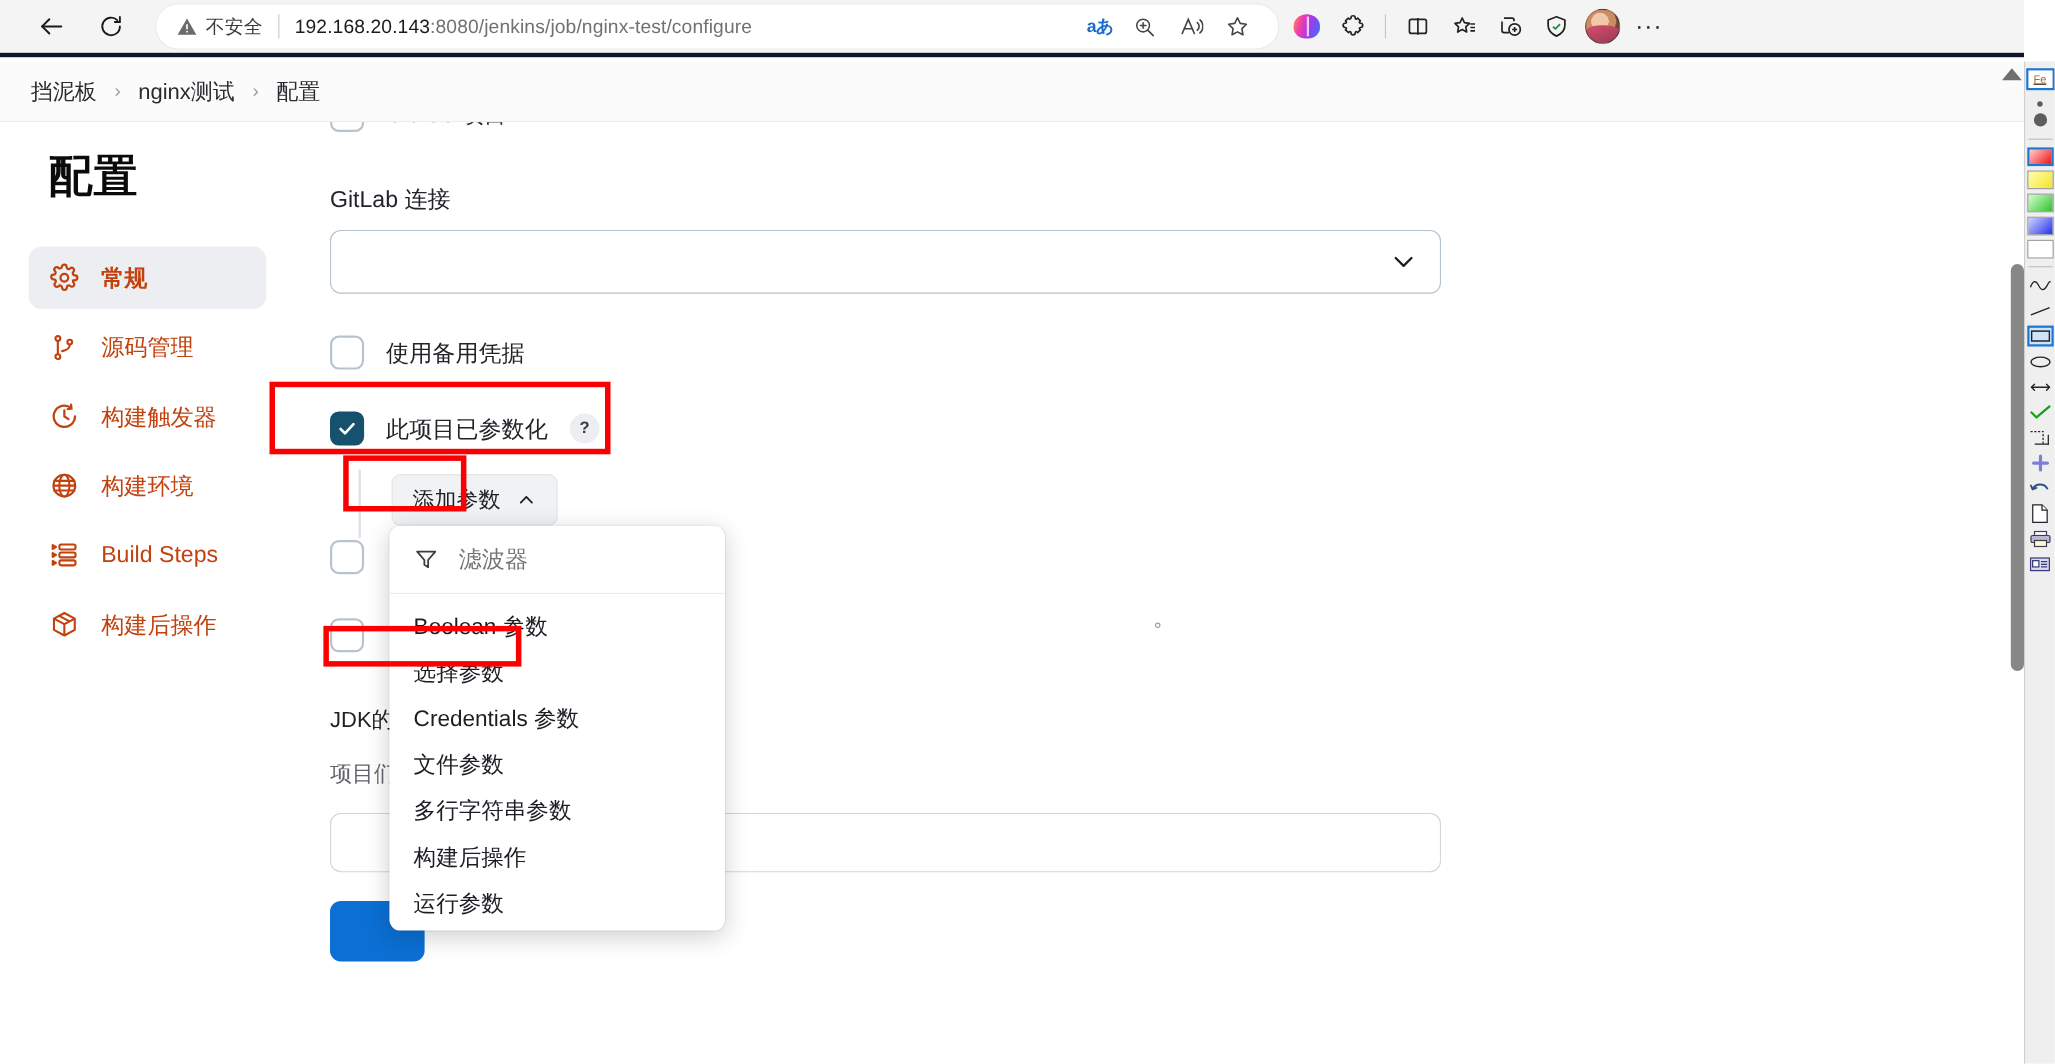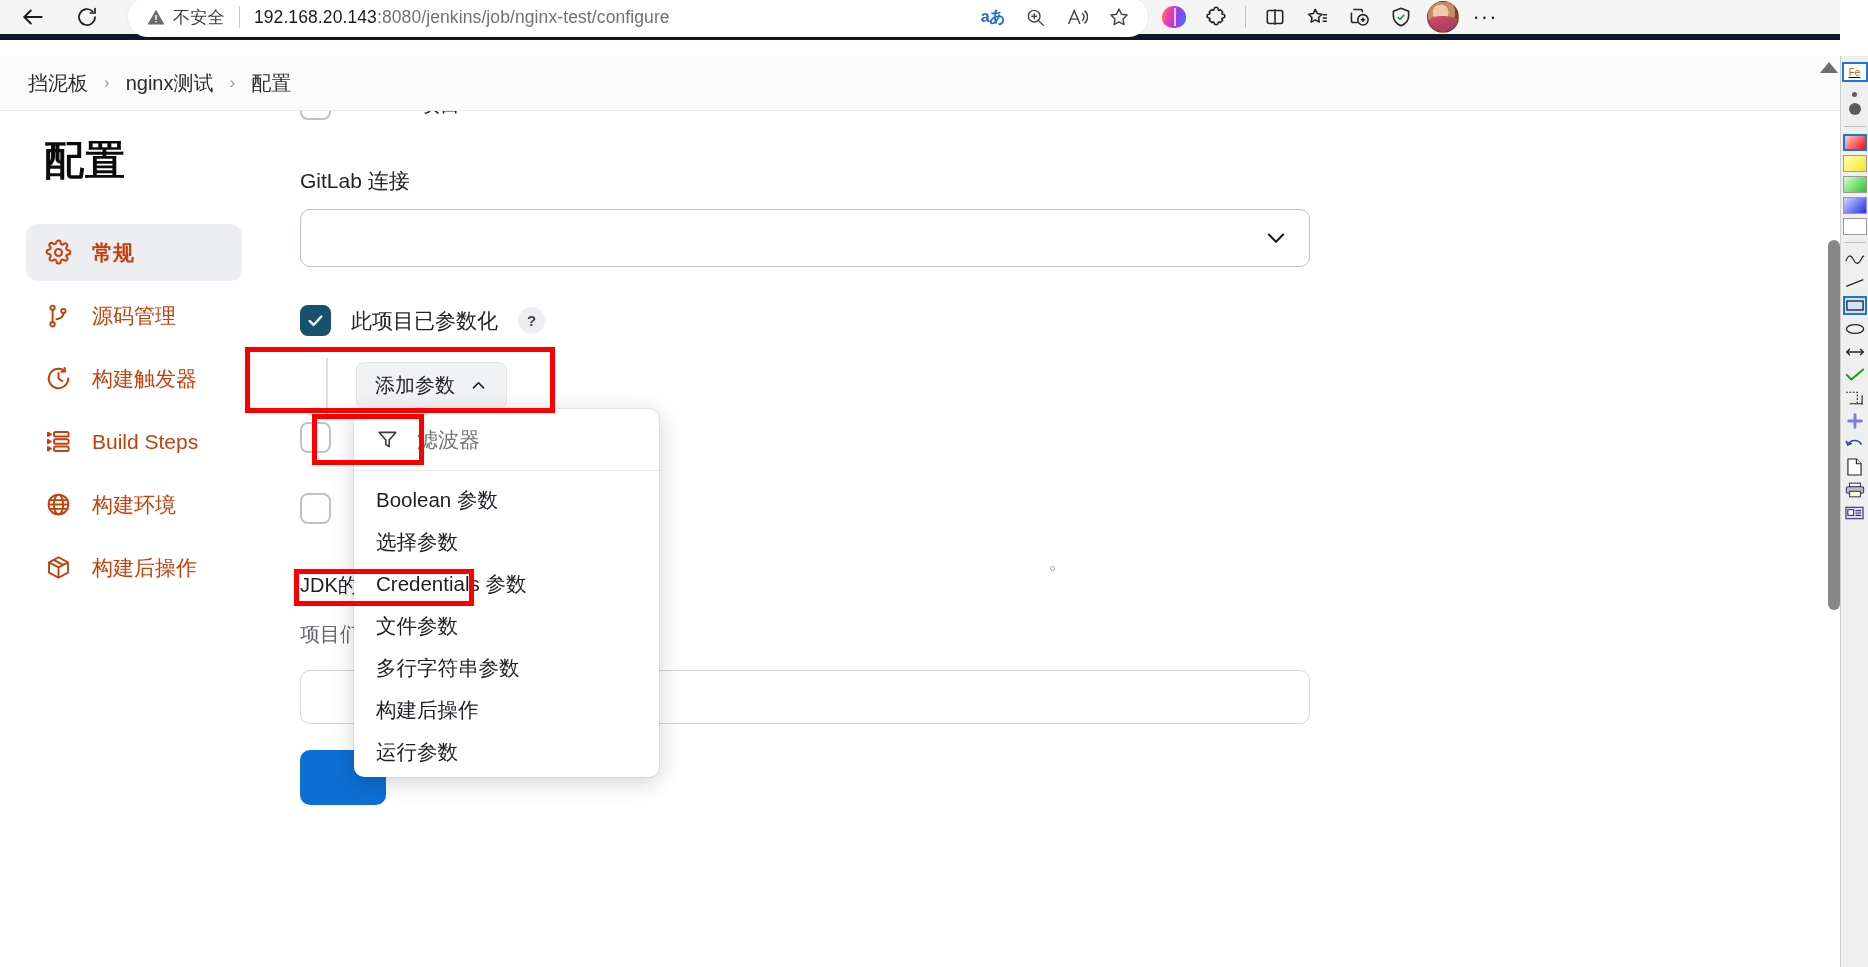--- a/index.html
+++ b/index.html
@@ -8,24 +8,25 @@
     overflow: hidden;
     background: #ffffff;
     font-family: "Liberation Sans", "DejaVu Sans", sans-serif;
     -webkit-font-smoothing: antialiased;
   }
   #root { position: relative; width: 1868px; height: 967px; background:#fff; }
 
   
   .browser-chrome {
     position: absolute; top: 0; left: 0;
-    width: 1840px; height: 40px;
+    width: 1840px; height: 52px;
     background: #f5f4f4;
     display: flex; align-items: center;
-    border-bottom: 6px solid #0f172a;
+    border-bottom: 4px solid #0f172a;
+    padding-left: 14px;
   }
   .nav-btn {
     width: 42px; height: 42px; margin-left: 12px;
     display: flex; align-items: center; justify-content: center;
     border-radius: 6px; cursor: pointer; color: #1b1b1b;
   }
   .nav-btn svg { display:block; }
 
   .omnibox {
     position: relative;
@@ -49,21 +50,21 @@
     flex: none;
   }
   .url-txt {
     font-size: 17.5px; color: #1b1b1b; white-space: nowrap; overflow: hidden;
     letter-spacing: 0.1px;
   }
   .url-txt .dim { color: #717171; }
   .omni-actions { margin-left: auto; display: flex; align-items: center; gap: 4px; }
   .omni-ico {
     width: 38px; height: 34px; border-radius: 6px;
-    display: flex; align-items: center; justify-content: center;
+    display: flex; align-items: center; justify-content: flex-start;
     cursor: pointer; color: #444;
   }
   .translate-glyph { color: #1a6ccc; font-size: 16px; font-weight: 600; letter-spacing: -0.5px; }
 
   .chrome-right { display: flex; align-items: center; gap: 2px; padding-right: 6px; margin-left: 6px; }
   .chrome-ico {
     width: 40px; height: 40px; border-radius: 6px;
     display: flex; align-items: center; justify-content: center;
     cursor: pointer; color: #232323;
   }
@@ -449,46 +450,46 @@
             <path d="M20.6 12a8.6 8.6 0 1 1-3.3-6.8"></path>
               <path d="M17.4 2.6l.4 3.1-3.1.4"></path>
             <path d="M12 7.2V12l3.3 2.2"></path>
           </svg>
         </span>
         <span class="s-lbl">构建触发器</span>
       </div>
 
       <div class="side-item">
         <span class="s-ico">
+          <svg width="27" height="27" viewBox="0 0 24 24" fill="none" stroke="currentColor" stroke-width="1.7">
+            <circle cx="12" cy="12" r="8.8"></circle>
+              <path d="M3.2 12h17.6"></path>
+              <path d="M3.2 8.1h17.6M3.2 15.9h17.6"></path>
+            <ellipse cx="12" cy="12" rx="4.1" ry="8.8"></ellipse>
+          </svg>
+        </span>
+        <span class="s-lbl">构建环境</span>
+      </div>
+
+      <div class="side-item">
+        <span class="s-ico">
           <svg width="27" height="27" viewBox="0 0 24 24" fill="none" stroke="currentColor" stroke-width="1.7" stroke-linejoin="round">
             <rect x="8" y="3.6" width="13" height="4" rx="1.4"></rect>
             <rect x="8" y="10" width="13" height="4" rx="1.4"></rect>
             <rect x="8" y="16.4" width="13" height="4" rx="1.4"></rect>
             <path d="M2.6 4.1l2.6 1.5-2.6 1.5z"></path>
               <path d="M2.6 10.5l2.6 1.5-2.6 1.5z"></path>
               <path d="M2.6 16.9l2.6 1.5-2.6 1.5z"></path>
           </svg>
         </span>
         <span class="s-lbl">Build Steps</span>
       </div>
 
       <div class="side-item">
         <span class="s-ico">
-          <svg width="27" height="27" viewBox="0 0 24 24" fill="none" stroke="currentColor" stroke-width="1.7">
-            <circle cx="12" cy="12" r="8.8"></circle>
-              <path d="M3.2 12h17.6"></path>
-              <path d="M3.2 8.1h17.6M3.2 15.9h17.6"></path>
-            <ellipse cx="12" cy="12" rx="4.1" ry="8.8"></ellipse>
-          </svg>
-        </span>
-        <span class="s-lbl">构建环境</span>
-      </div>
-
-      <div class="side-item">
-        <span class="s-ico">
           <svg width="27" height="27" viewBox="0 0 24 24" fill="none" stroke="currentColor" stroke-width="1.7" stroke-linejoin="round">
             <path d="M12 2.9l8.4 4.5v9.2L12 21.1 3.6 16.6V7.4z"></path>
             <path d="M3.6 7.4L12 11.9l8.4-4.5"></path>
               <path d="M12 11.9v9.2"></path>
             <path d="M7.8 5.2l8.4 4.5"></path>
           </svg>
         </span>
         <span class="s-lbl">构建后操作</span>
       </div>
     </div>
@@ -501,20 +502,24 @@
         <span class="cb-lbl">GitLab 项目</span>
       </div>
 
       <div class="fld-label">GitLab 连接</div>
       <div class="select-box">
         <svg width="26" height="26" viewBox="0 0 24 24" fill="none" stroke="#1c1c22" stroke-width="1.9" stroke-linecap="round" stroke-linejoin="round">
           <path d="M5.4 8.8 12 15.4l6.6-6.6"></path>
         </svg>
       </div>
 
+      <div class="cb-row" style="margin-top:38px">
+        <span class="cb"></span>
+        <span class="cb-lbl">使用备用凭据</span>
+      </div>
 
       <div class="cb-row" style="margin-top:38px">
         <span class="cb checked">
           <svg width="19" height="19" viewBox="0 0 24 24" fill="none" stroke="#fff" stroke-width="3" stroke-linecap="round" stroke-linejoin="round">
             <path d="M4.6 12.6 9.6 17.6 19.4 7"></path>
           </svg>
         </span>
         <span class="cb-lbl">此项目已参数化</span>
         <span class="help-badge">?</span>
       </div>

